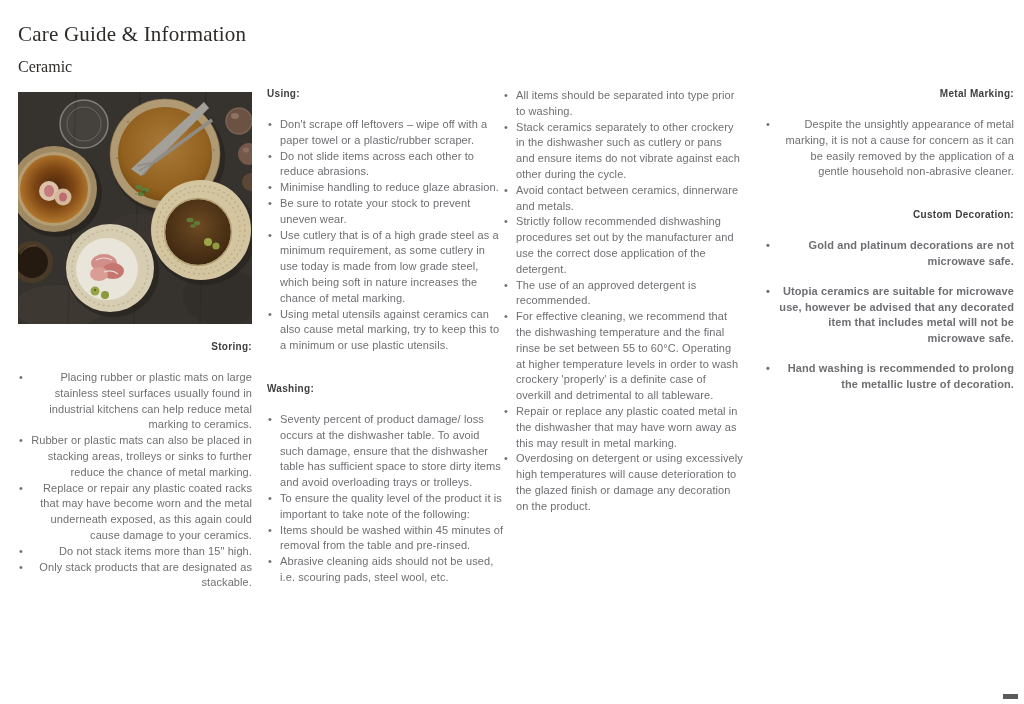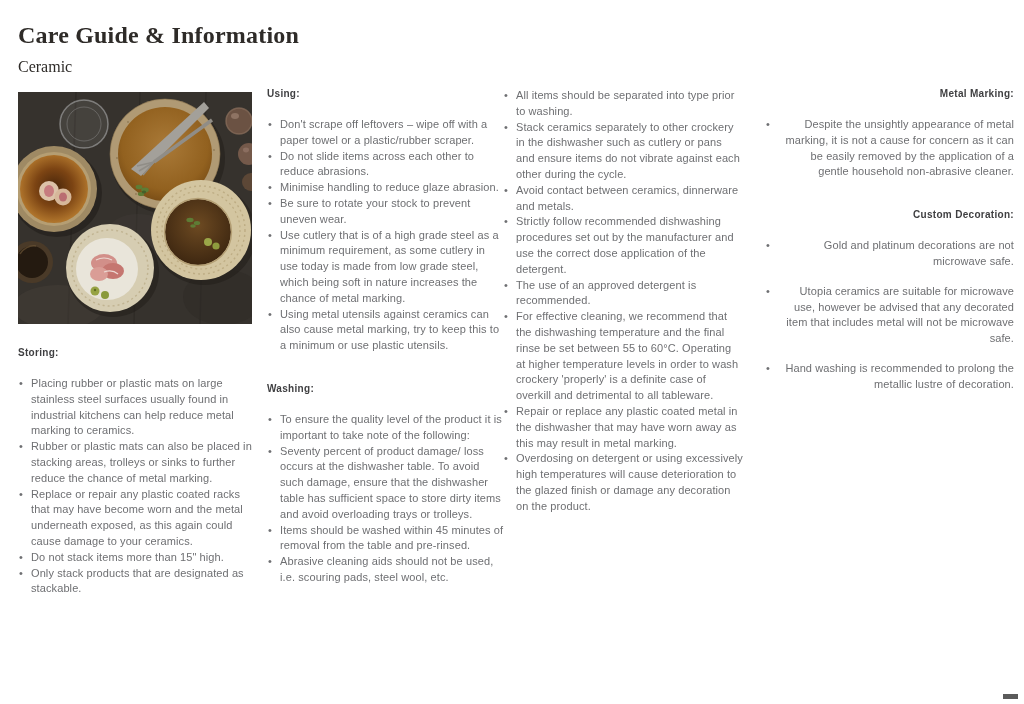--- a/index.html
+++ b/index.html
@@ -6,21 +6,21 @@
   html,body { width:1024px; height:704px; }
   body {
     background:#ffffff;
     font-family:"Liberation Sans", sans-serif;
     position:relative;
     overflow:hidden;
   }
   .page-title {
     position:absolute; left:18px; top:22px;
     font-family:"Liberation Serif", serif;
-    font-weight:700; font-size:24px; color:#2e2b28; letter-spacing:0.2px;
+    font-weight:400; font-size:21px; color:#2e2b28; letter-spacing:0.2px;
   }
   .page-subtitle {
     position:absolute; left:18px; top:58px;
     font-family:"Liberation Serif", serif;
     font-weight:400; font-size:16px; color:#2e2b28;
   }
   .col { position:absolute; top:88px; }
   .col1 { left:18px;  width:234px; top:92px; }
   .col2 { left:267px; width:237px; }
   .col3 { left:503px; width:240px; }
@@ -32,23 +32,23 @@
     letter-spacing:0.3px; margin-bottom:18px;
   }
   ul.bullets { list-style:none; }
   ul.bullets li {
     position:relative; padding-left:13px;
     font-size:11px; line-height:15.8px; color:#6e6f72; letter-spacing:0.1px;
   }
   ul.bullets li::before {
     content:"\2022"; position:absolute; left:1px; top:0; color:#6e6f72;
   }
-  ul.bullets.list-spaced li { margin-bottom:14px; }
+  ul.bullets.list-spaced li { margin-bottom:14px;font-weight:bold; }
   .section + .section { margin-top:29px; }
-  .col1 .section { margin-top:23px; }
+  .col1 .section { margin-top:17px;text-align:right; }
   .corner-mark {
     position:absolute; left:1003px; top:694px; width:15px; height:5px;
     background:#3e3e3e; opacity:0.85;
   }
 </style>
 </head>
 <body>
 
 <h1 class="page-title">Care Guide &amp; Information</h1>
 <h2 class="page-subtitle">Ceramic</h2>
@@ -183,22 +183,22 @@
         <li>Do not slide items across each other to reduce abrasions.</li>
         <li>Minimise handling to reduce glaze abrasion.</li>
         <li>Be sure to rotate your stock to prevent uneven wear.</li>
         <li>Use cutlery that is of a high grade steel as a minimum requirement, as some cutlery in use today is made from low grade steel, which being soft in nature increases the chance of metal marking.</li>
         <li>Using metal utensils against ceramics can also cause metal marking, try to keep this to a minimum or use plastic utensils.</li>
       </ul>
   </section>
   <section class="section">
     <h3 class="section-heading">Washing:</h3>
     <ul class="bullets">
+        <li>Seventy percent of product damage/ loss occurs at the dishwasher table. To avoid such damage, ensure that the dishwasher table has sufficient space to store dirty items and avoid overloading trays or trolleys.</li>
         <li>To ensure the quality level of the product it is important to take note of the following:</li>
-        <li>Seventy percent of product damage/ loss occurs at the dishwasher table. To avoid such damage, ensure that the dishwasher table has sufficient space to store dirty items and avoid overloading trays or trolleys.</li>
         <li>Items should be washed within 45 minutes of removal from the table and pre-rinsed.</li>
         <li>Abrasive cleaning aids should not be used, i.e. scouring pads, steel wool, etc.</li>
       </ul>
   </section>
 </div>
 
 <div class="col col3">
   <section class="section">
     <ul class="bullets">
         <li>All items should be separated into type prior to washing.</li>

